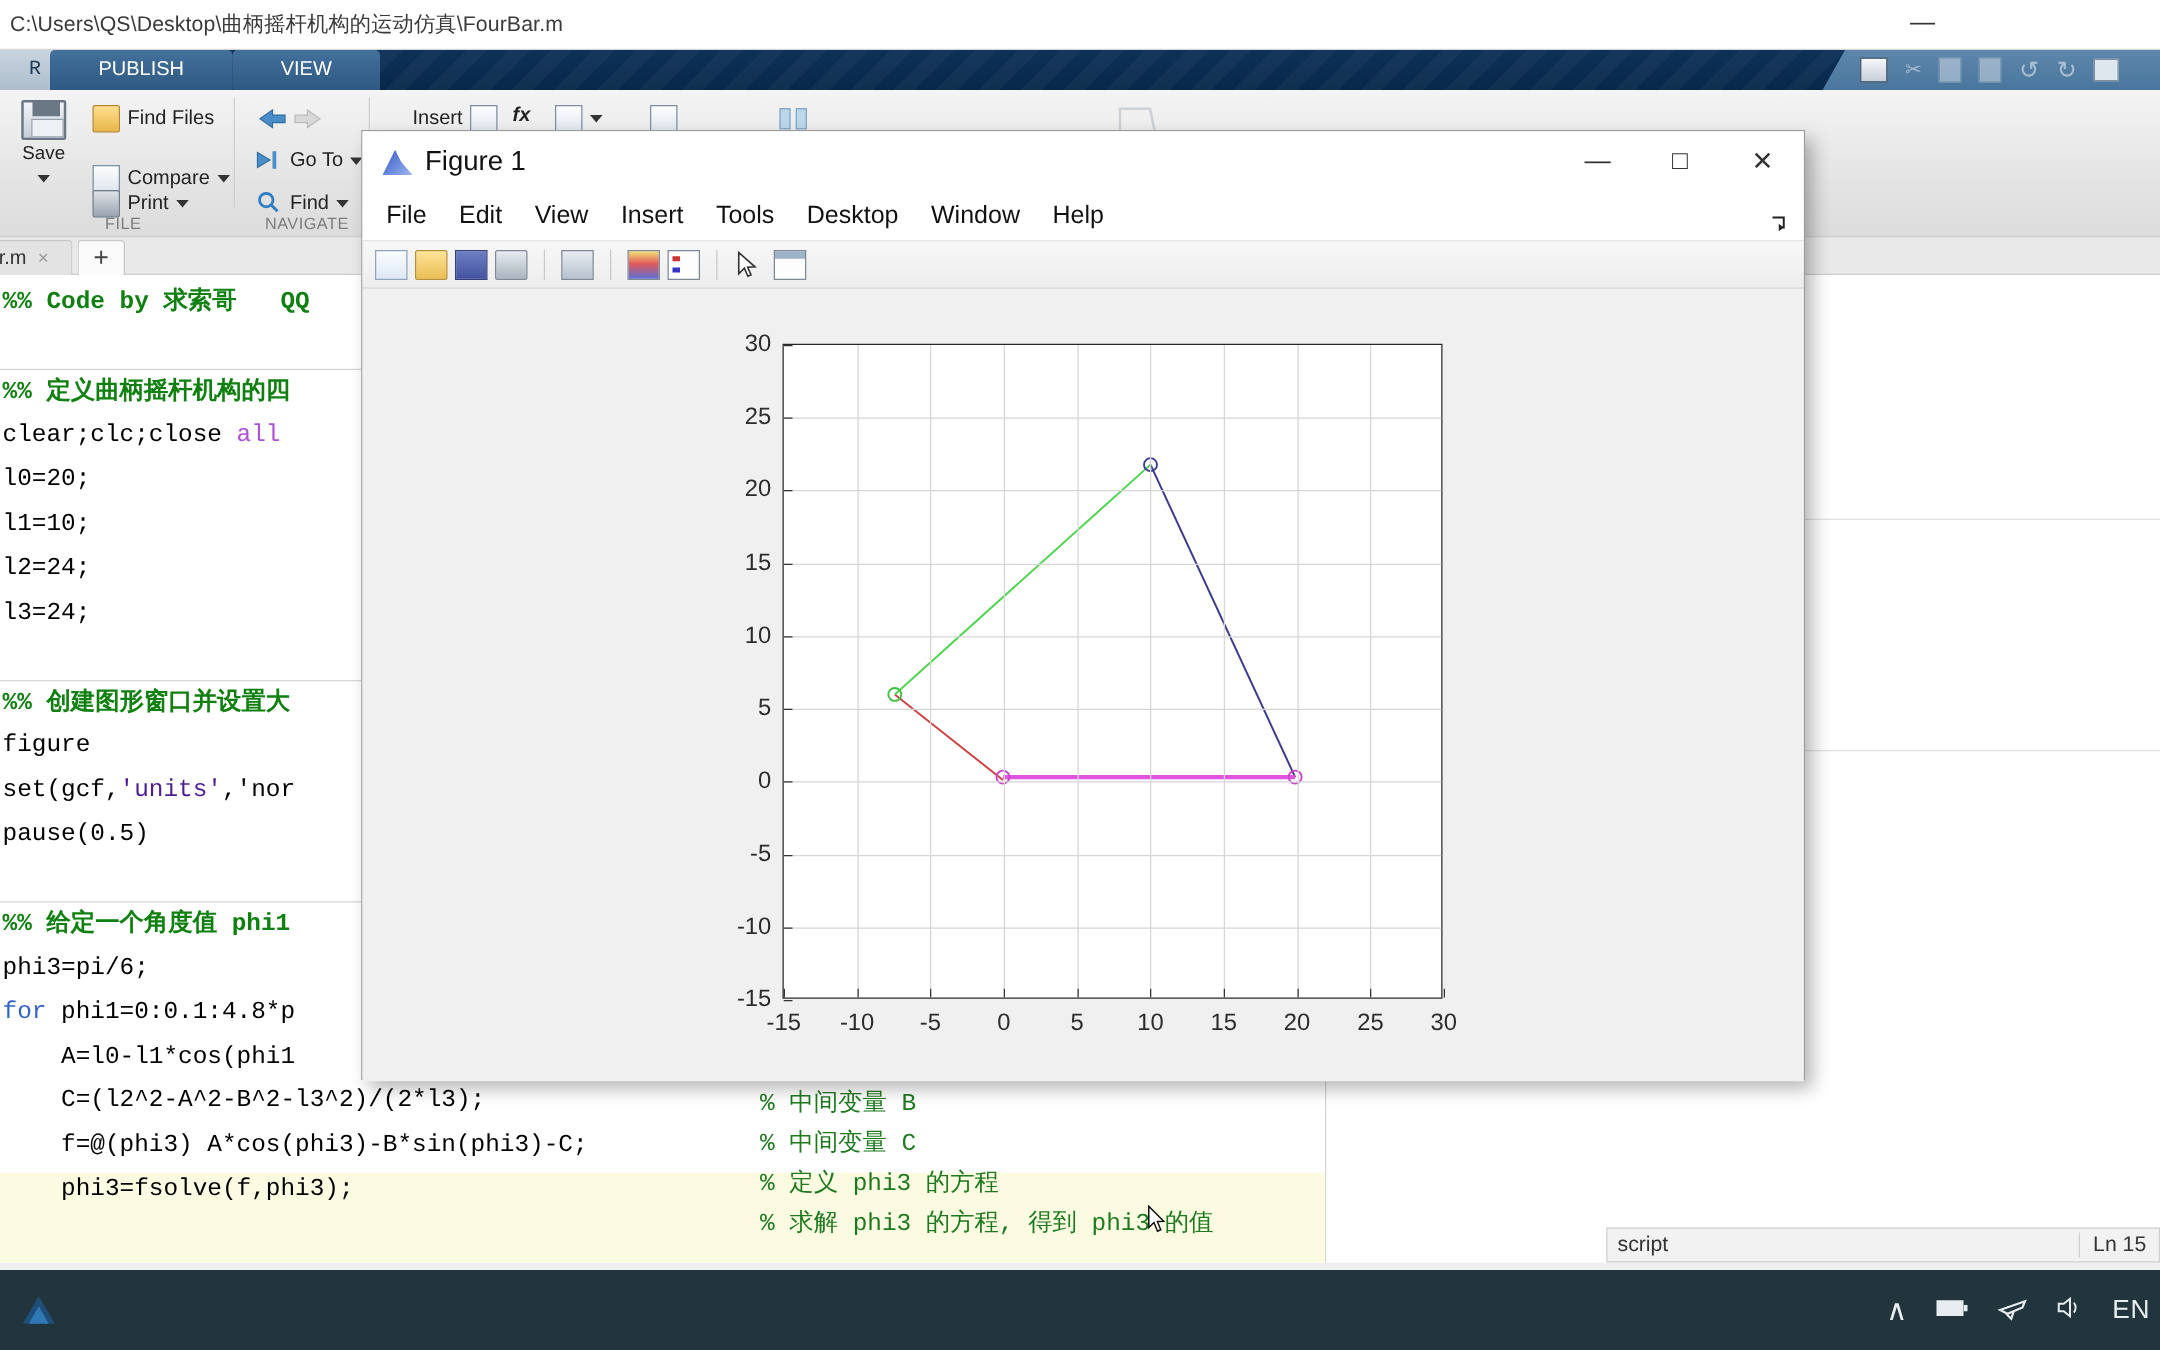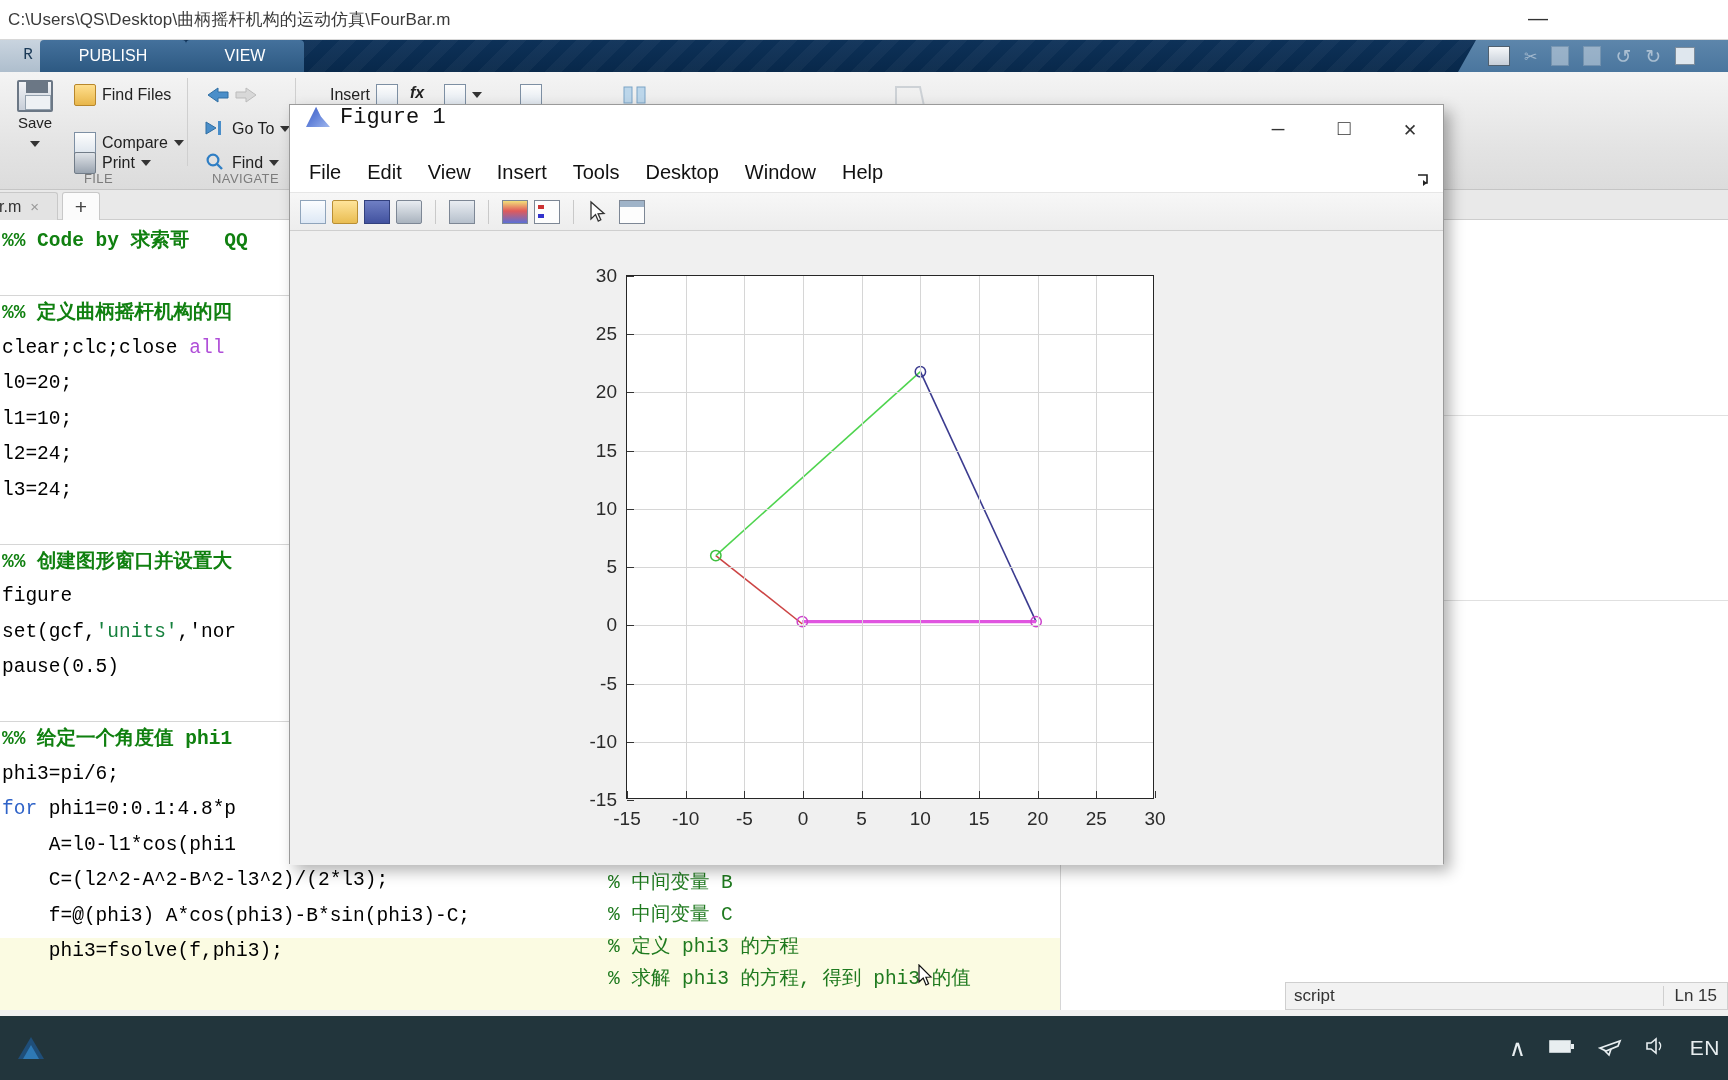--- a/index.html
+++ b/index.html
@@ -99,21 +99,21 @@
   }
 
   
   .editor {
     position:absolute; left:0; top:220px; width:1060px; height:790px;
     background:#ffffff; overflow:hidden;
     font-family:"Liberation Mono", monospace; font-size:19.5px; line-height:35.5px;
   }
   .code-line { white-space:pre; padding-left:2px; height:35.5px; }
   .cmt-b { color:#108010; font-weight:bold; }
-  .str { color:#15803d; }
+  .str { color:#4c1d95; }
   .kw  { color:#2f63c8; }
   .sectionrule { border-top:1px solid #d6d6d6; }
   .code-wrap { position:relative; }
 
   .yellow-band {
     position:absolute; left:0; top:718px; width:1060px; height:292px; background:#fbfbe2;
   }
 
   
   .right-pane {
@@ -143,21 +143,21 @@
   .tb-tray .ti { font-size:23px; line-height:1; }
   .tb-tray .en { font-size:21px; letter-spacing:.5px; }
 
   
   #figure-window {
     position:absolute; left:289px; top:104px; width:1155px; height:760px;
     background:#f0f0f0; border:1px solid #9a9a9a;
     box-shadow:6px 7px 14px rgba(0,0,0,.30);
   }
   .fw-title {
-    height:48px; background:#ffffff; display:flex; align-items:flex-start; position:relative;font-family:Liberation Mono, monospace;
+    height:48px; background:#ffffff; display:flex; align-items:center; position:relative;
   }
   .fw-title .ficon {
     width:24px;height:22px;margin-left:16px;margin-right:10px;
     background:linear-gradient(135deg,#3b5bbf 0%, #5f7fd8 45%, #9fb7ee 100%);
     clip-path:polygon(0% 100%, 42% 8%, 62% 52%, 100% 100%);
     position:relative;
   }
   .fw-title .ttl { font-size:22px; color:#111; }
   .fw-title .wbtns { position:absolute; right:0; top:0; height:48px; display:flex; }
   .fw-title .wb { width:66px; height:48px; display:flex;align-items:center;justify-content:center;

